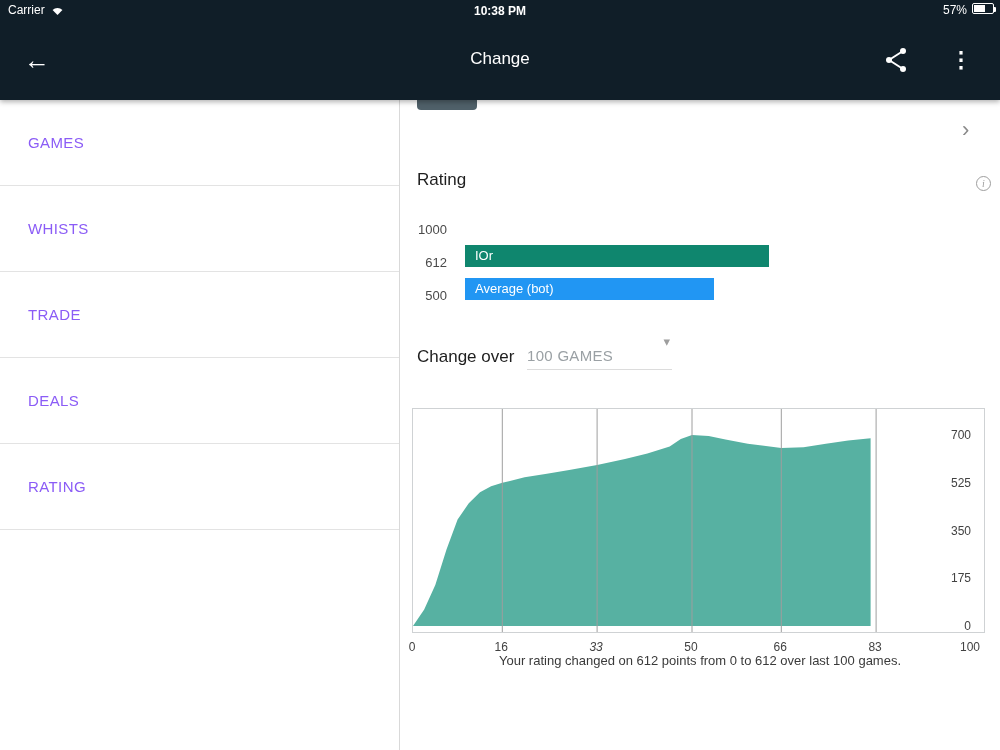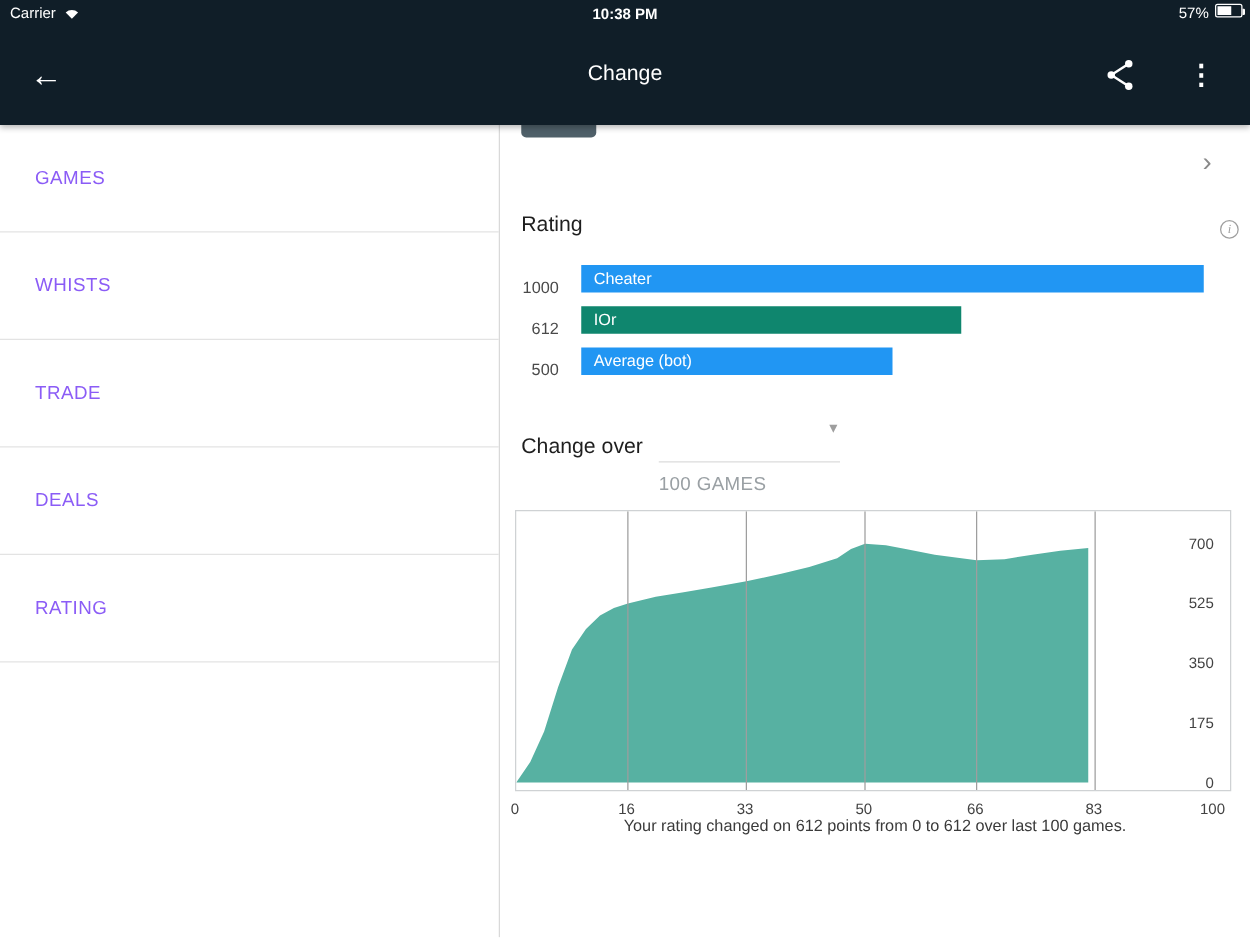--- a/index.html
+++ b/index.html
@@ -38,21 +38,21 @@
 
   .rating-bars { position:absolute; left:0; top:112px; width:600px; }
   .bar-row { display:flex; align-items:center; height:22px; margin-bottom:11px; }
   .bar-val { width:65px; text-align:right; font-size:13px; color:#4a4a4a; padding-right:18px;margin-top:12px; }
   .bar-track { width:498px; height:22px; }
   .bar { height:22px; color:#fff; font-size:13px; line-height:22px; padding-left:10px; white-space:nowrap; overflow:hidden; }
 
   .change-row { position:absolute; left:17px; top:247px; }
   .change-label { position:absolute; left:0; top:0; font-size:17px; color:#1e1e1e; white-space:nowrap; }
   .change-select { position:absolute; left:110px; top:-9px; width:145px; height:32px; border-bottom:1px solid #dcdcdc; cursor:pointer; }
-  .change-value { position:absolute; left:0; top:9px; font-size:15px; color:#9aa0a4; letter-spacing:0.3px;margin-top:32px; }
+  .change-value { position:absolute; left:0; top:9px; font-size:15px; color:#9aa0a4; letter-spacing:0.3px; }
   .change-caret { position:absolute; right:2px; top:-4px; font-size:13px; color:#9e9e9e; }
 
   .chart-box { position:absolute; left:12px; top:308px; width:573px; height:225px; border:1px solid #cfd2d4; background:#fff; }
   .chart-box svg { display:block; }
   .chart-x-axis { position:absolute; left:12px; top:540px; width:573px; height:16px; }
   .x-tick { position:absolute; top:0; transform:translateX(-50%); font-size:12px; color:#424242; }
 
   .caption { position:absolute; left:0; top:553px; width:600px; text-align:center; font-size:13px; color:#3a3a3a; }
 </style>
 </head>
@@ -103,23 +103,20 @@
     <div class="clipped-btn"></div>
 
     <span class="all-pass-chevron">›</span>
 
     <div class="rating-title">Rating</div>
     <div class="info-icon">i</div>
 
     <div class="rating-bars">
         <div class="bar-row">
           <div class="bar-val">1000</div>
-          <div class="bar-track">
-            <div class="bar" style="width: 100%; background: rgb(33, 150, 243);">Cheater</div>
-          </div>
         </div>
         <div class="bar-row">
           <div class="bar-val">612</div>
           <div class="bar-track">
             <div class="bar" style="width: 61%; background: rgb(15, 134, 110);">IOr</div>
           </div>
         </div>
         <div class="bar-row">
           <div class="bar-val">500</div>
           <div class="bar-track">
@@ -147,21 +144,21 @@
           <text x="558" y="30.0" text-anchor="end" font-size="12" fill="#424242" font-family="Liberation Sans, sans-serif">700</text>
           <text x="558" y="77.8" text-anchor="end" font-size="12" fill="#424242" font-family="Liberation Sans, sans-serif">525</text>
           <text x="558" y="125.5" text-anchor="end" font-size="12" fill="#424242" font-family="Liberation Sans, sans-serif">350</text>
           <text x="558" y="173.3" text-anchor="end" font-size="12" fill="#424242" font-family="Liberation Sans, sans-serif">175</text>
           <text x="558" y="221.0" text-anchor="end" font-size="12" fill="#424242" font-family="Liberation Sans, sans-serif">0</text>
         </svg>
     </div>
     <div class="chart-x-axis">
         <div class="x-tick" style="left: 0px;">0</div>
         <div class="x-tick" style="left: 89.3px;">16</div>
-        <div class="x-tick" style="left: 184.1px;">33</div>
+        <div class="x-tick" style="left: 184.1px; font-style: italic;">33</div>
         <div class="x-tick" style="left: 279px;">50</div>
         <div class="x-tick" style="left: 368.3px;">66</div>
         <div class="x-tick" style="left: 463.1px;">83</div>
         <div class="x-tick" style="left: 558px;">100</div>
       </div>
 
     <div class="caption">Your rating changed on 612 points from 0 to 612 over last 100 games.</div>
   </div>
 
 </div>

